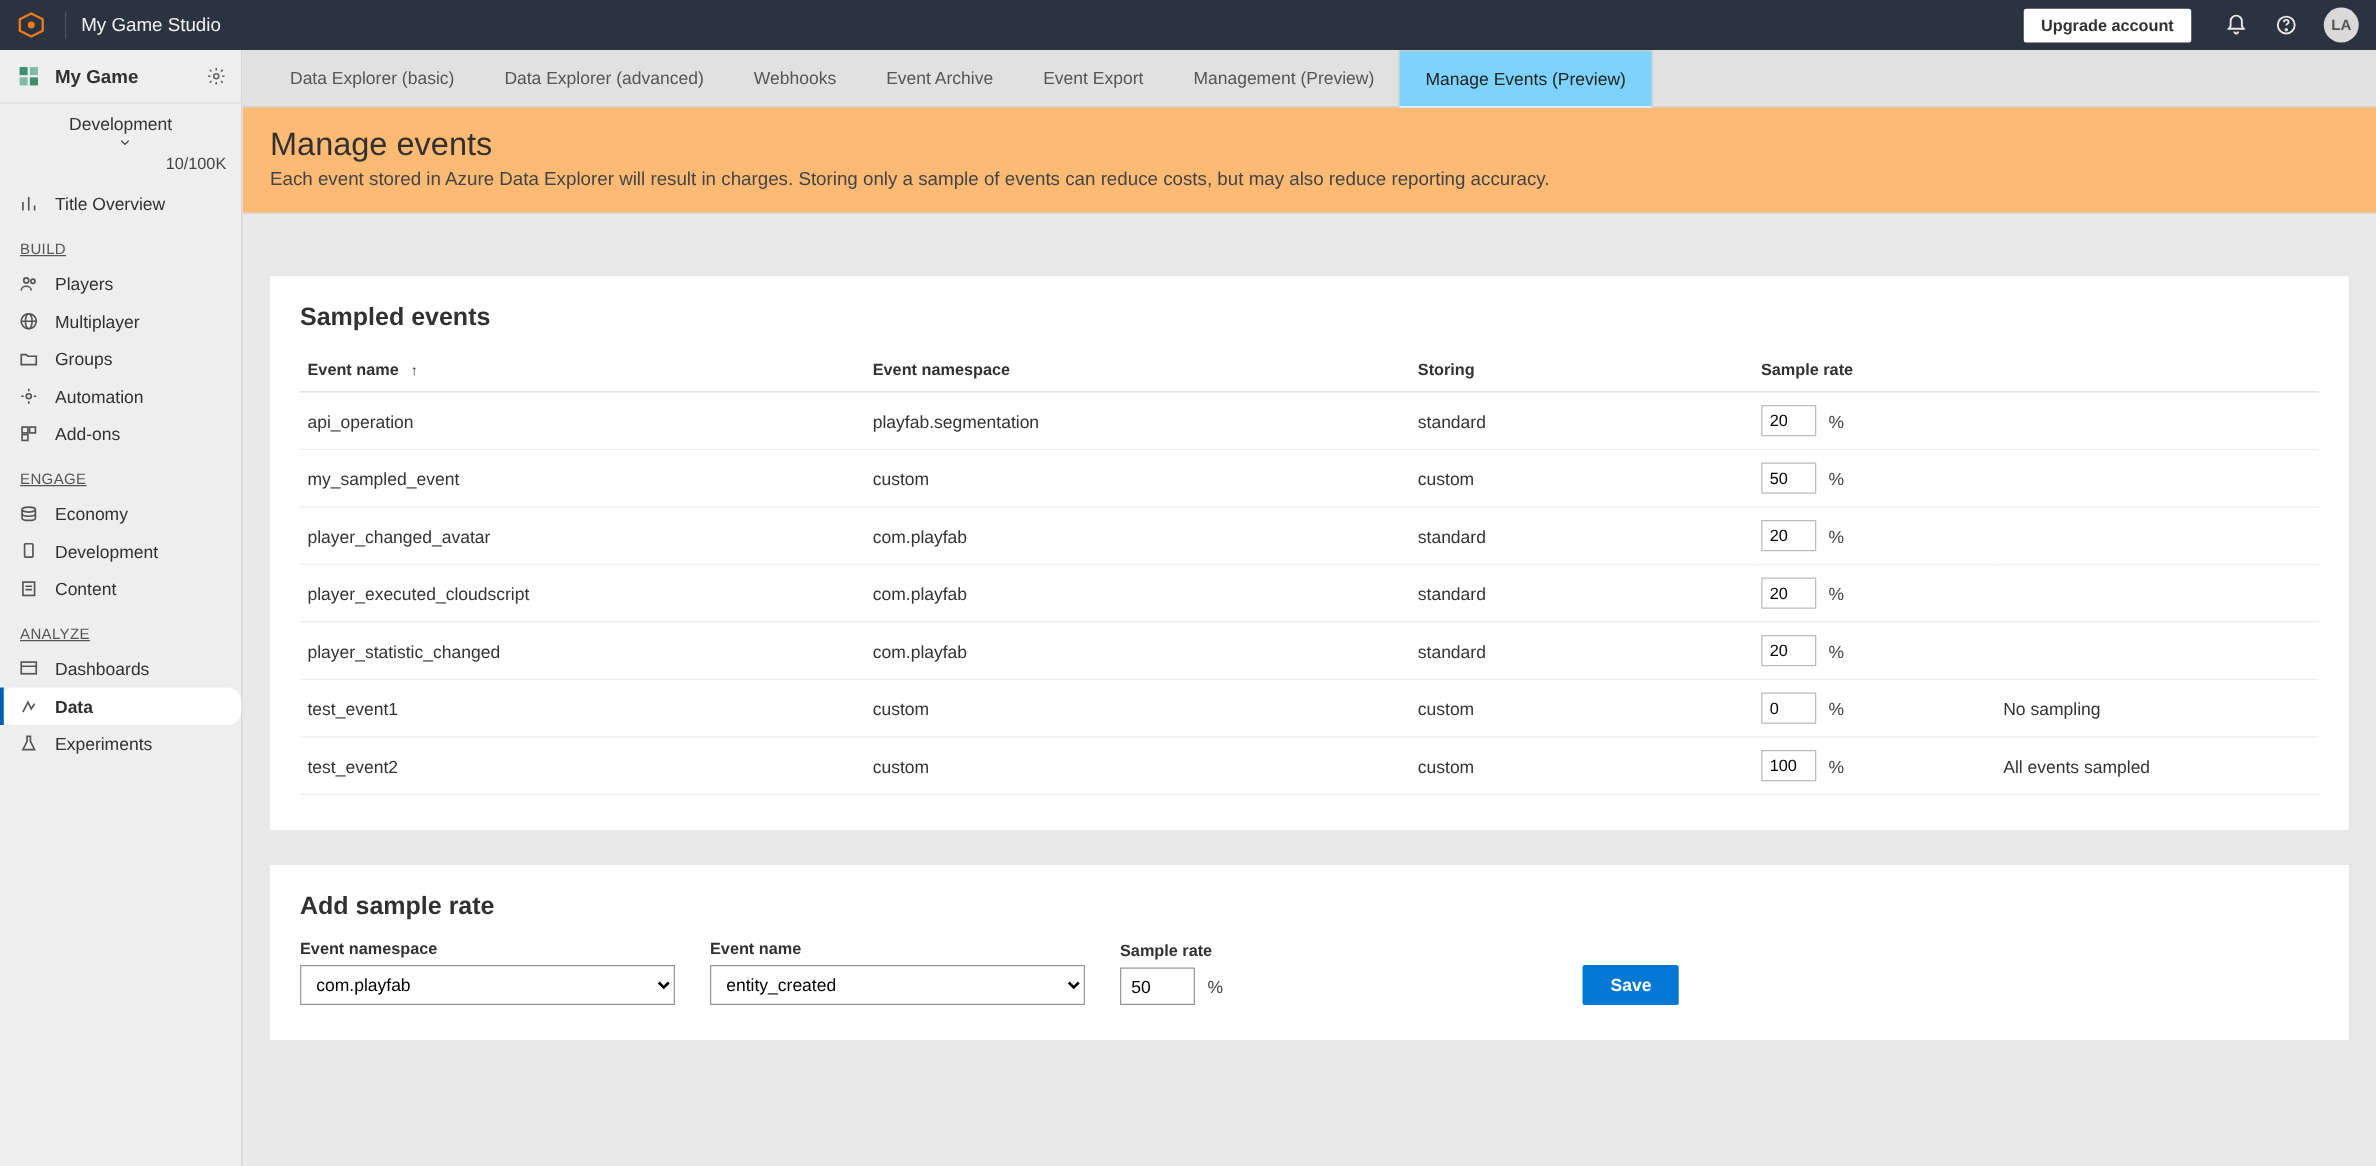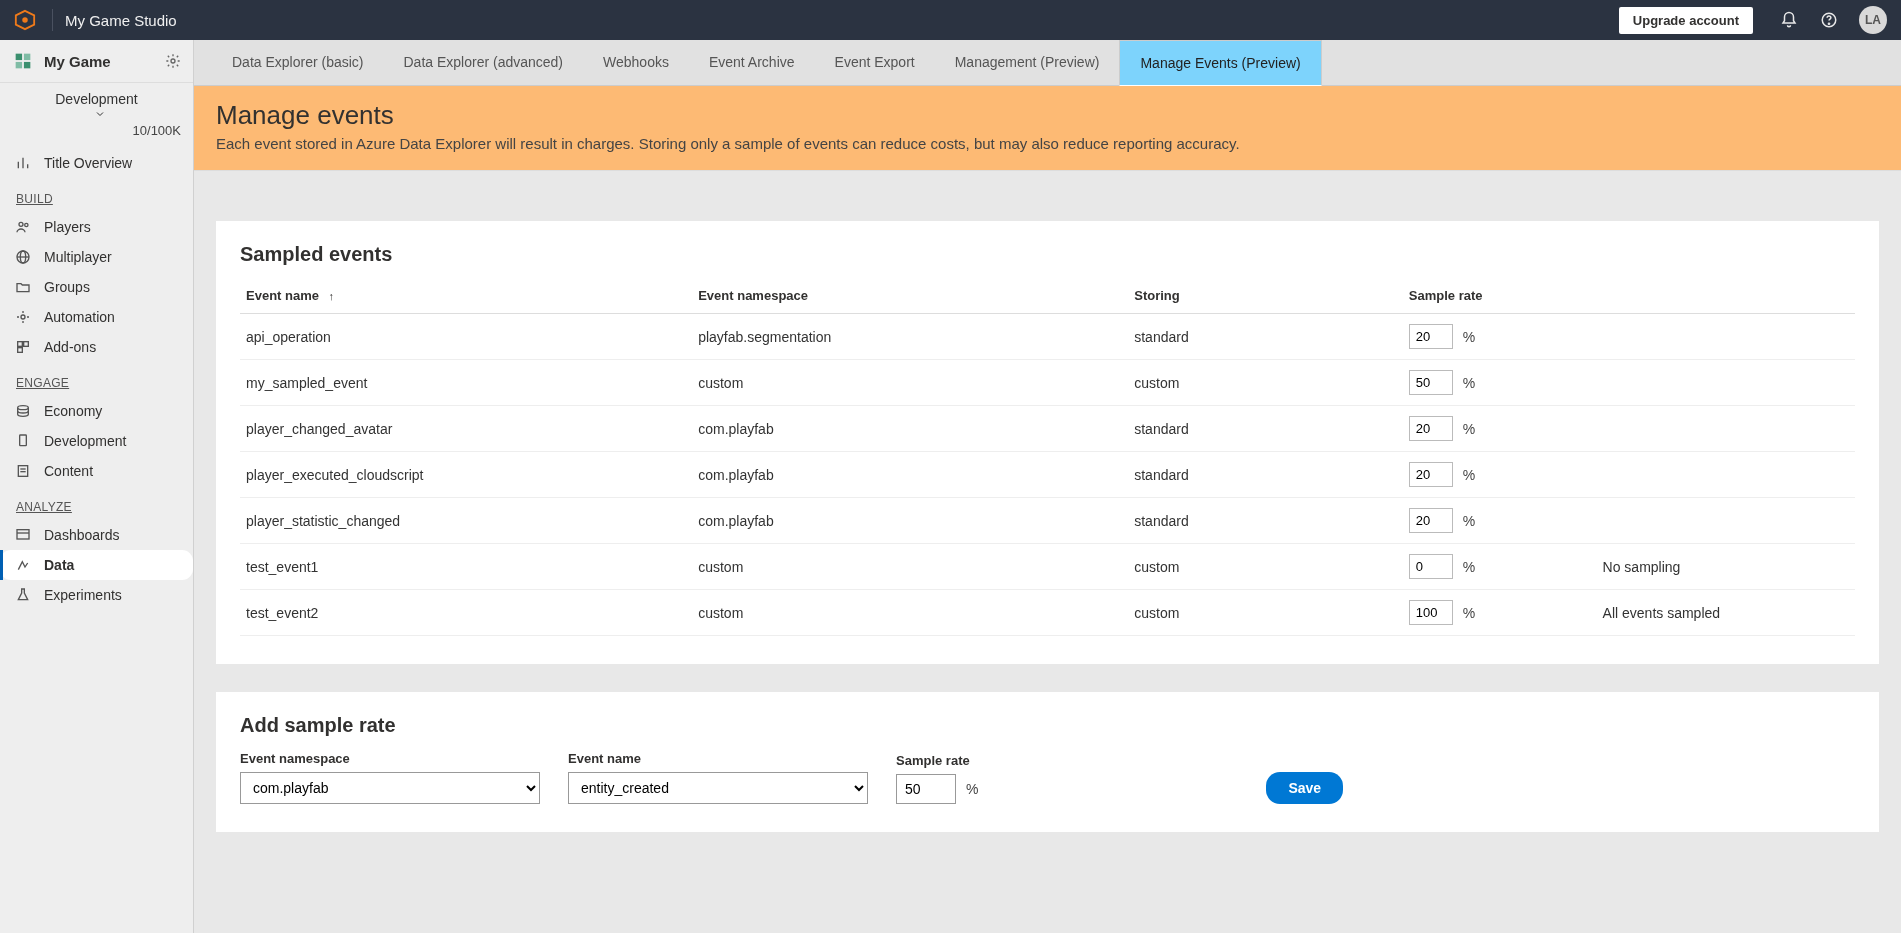--- a/index.html
+++ b/index.html
@@ -57,21 +57,21 @@
   .pct { color:#444; }
   .note { font-size:12px; color:#777; }
 
   .form-row { display:flex; gap: 28px; align-items:flex-end; margin-top: 6px; }
   .form-field { display:flex; flex-direction:column; }
   .form-field label { font-size:13px; font-weight:700; margin-bottom:6px; }
   .form-field select, .form-field input { border:1px solid #999; padding: 6px 8px; font-size:14px; background:#fff; }
   .ns-select { width: 300px; }
   .name-select { width: 300px; }
   .rate-box { width: 60px; }
-  .save-btn { background:#0078d4; color:#fff; border:none; padding: 8px 22px; font-size:14px; font-weight:600; cursor:pointer; border-radius:14px; margin-left: 260px; }
+  .save-btn { background:#0078d4; color:#fff; border:none; padding: 8px 22px; font-size:14px; font-weight:600; cursor:pointer; border-radius:2px; margin-left: 260px; }
 
   .w-name { width: 28%; }
   .w-ns { width: 27%; }
   .w-cat { width: 17%; }
   .w-rate { width: 12%; }
   .w-note { width: 16%; }
 </style>
 </head>
 <body>
 

